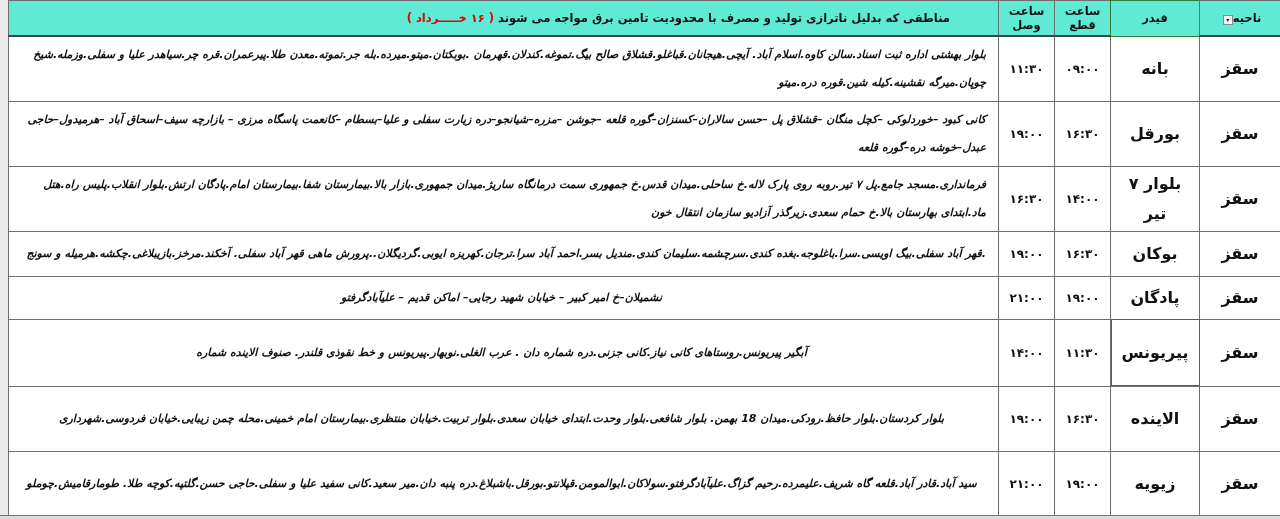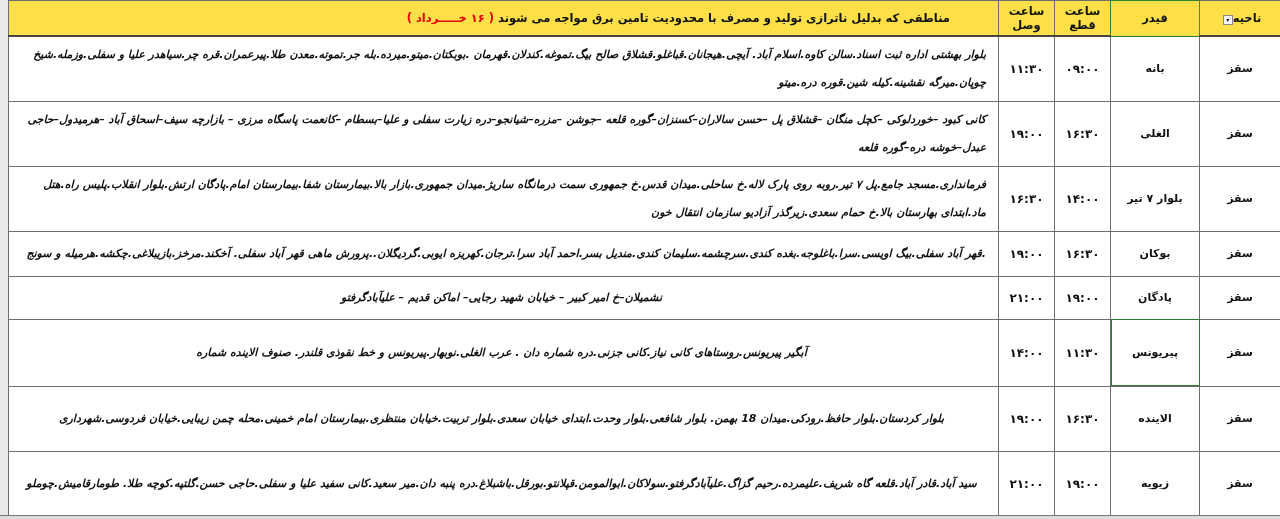--- a/index.html
+++ b/index.html
@@ -4,25 +4,25 @@
 <style>
   html, body { margin: 0; padding: 0; background: #ffffff; }
   body { width: 1280px; height: 519px; overflow: hidden; position: relative;
          font-family: "DejaVu Sans", sans-serif; }
   .left-edge { position: absolute; left: 0; top: 0; width: 8px; height: 519px;
                background: #e9e9e9; border-right: 1px solid #9a9a9a; }
   table { position: absolute; left: 8px; top: 0; width: 1272px; border-collapse: collapse;
           table-layout: fixed; direction: rtl; }
   td, th { border: 1px solid #6e6e6e; padding: 0 8px; font-weight: bold; color: #111;
            vertical-align: middle; overflow: hidden; }
-  th { background: #fde047; height: 34px; font-size: 11.5px; text-align: center; border-bottom: 2px solid #444; }
+  th { background: #5eead4; height: 34px; font-size: 11.5px; text-align: center; border-bottom: 2px solid #444; }
   th.areas-h { text-align: right; padding-right: 48px; }
   th .date { color: #e60000; }
   th.feeder-h { border: 1px solid #2e7d32; }
-  td { font-size: 11px; text-align: center; line-height: 30px; }
+  td { font-size: 16px; text-align: center; line-height: 30px; }
   td.areas { text-align: right; line-height: 28px; padding-right: 12px; font-size: 11px; font-style: italic; }
   td.areas.center { text-align: center; }
   td.time { font-size: 12px; margin-top: 21px; }
   td.sel { outline: 1px solid #2e7d32; outline-offset: -1px; }
   .filter { display: inline-block; width: 8px; height: 8px; border: 1px solid #888; background: #f4f4f4;
             font-size: 6px; line-height: 8px; vertical-align: bottom; margin-left: 4px; }
   .bottom-edge { position: absolute; left: 0; top: 515px; width: 1280px; height: 4px; background: #dcdcdc; border-top: 1px solid #777; }
 </style>
 </head>
 <body>
@@ -49,21 +49,21 @@
   <tbody>
     <tr style="height:65px">
       <td>سقز</td>
       <td>بانه</td>
       <td class="time">۰۹:۰۰</td>
       <td class="time">۱۱:۳۰</td>
       <td class="areas">بلوار بهشتی اداره ثبت اسناد.سالن کاوه.اسلام آباد. آیچی.هیجانان.قباغلو.قشلاق صالح بیگ.تموغه.کندلان.قهرمان .بوبکتان.میتو.میرده.بله جر.تموته.معدن طلا.پیرعمران.قره چر.سیاهدر علیا و سفلی.وزمله.شیخ چوپان.میرگه نقشینه.کیله شین.قوره دره.میتو</td>
     </tr>
     <tr style="height:65px">
       <td>سقز</td>
-      <td>الغلی</td>
+      <td>بورقل</td>
       <td class="time">۱۶:۳۰</td>
       <td class="time">۱۹:۰۰</td>
       <td class="areas">کانی کبود –خوردلوکی –کچل منگان –قشلاق پل –حسن سالاران–کسنزان–گوره قلعه –جوشن –مزره–شیانجو–دره زیارت سفلی و علیا–بسطام –کانعمت پاسگاه مرزی – بازارچه سیف–اسحاق آباد –هرمیدول–حاجی عبدل–خوشه دره–گوره قلعه</td>
     </tr>
     <tr style="height:65px">
       <td>سقز</td>
       <td>بلوار ۷ تیر</td>
       <td class="time">۱۴:۰۰</td>
       <td class="time">۱۶:۳۰</td>
       <td class="areas">فرمانداری.مسجد جامع.پل ۷ تیر.روبه روی پارک لاله.خ ساحلی.میدان قدس.خ جمهوری سمت درمانگاه ساریژ.میدان جمهوری.بازار بالا.بیمارستان شفا.بیمارستان امام.پادگان ارتش.بلوار انقلاب.پلیس راه.هتل ماد.ابتدای بهارستان بالا.خ حمام سعدی.زیرگذر آزادیو سازمان انتقال خون</td>

